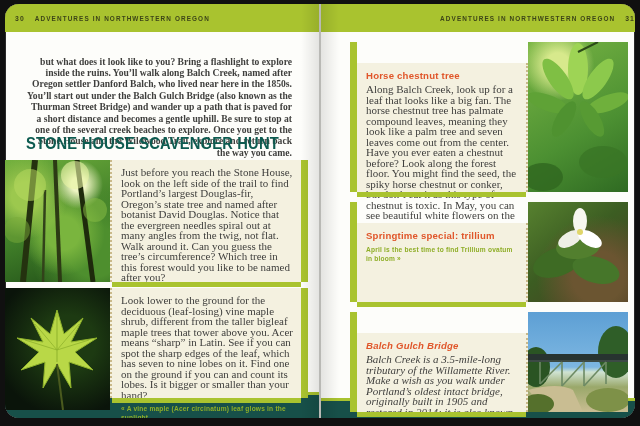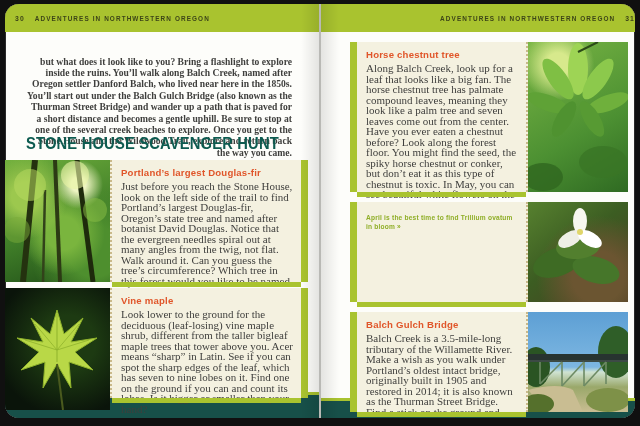--- a/index.html
+++ b/index.html
@@ -80,21 +80,21 @@
     font-family:"Liberation Sans", sans-serif;
     font-size:6.6px;line-height:9px;font-weight:bold;
     color:#8fae27;margin:4px 0 0 0;letter-spacing:.2px;
   }
   .limebar{flex:none;width:7px;background:#a9c32f;}
   .lime-under{
     position:absolute;left:0;bottom:-5px;height:5px;background:#a9c32f;
   }
   
   .dotted-l{border-left:2px dotted #c9b98a;}
-  .dotted-r{border-right:2px dotted #c9b98a;}
+  .dotted-r{border-right:2px dotted #c9b98a;margin-top:21px;}
 
   
   .tealband{
     position:absolute;left:0;width:100%;background:#175049;
     border-top:3px solid #a9c32f;z-index:5;
   }
   .tealband.l{top:388px;height:26px;}
   .tealband.r{top:394px;height:20px;}
   .row{z-index:10;}
 
@@ -145,21 +145,20 @@
           <line x1="55" y1="122" x2="50" y2="0" stroke="#2c3a14" stroke-width="4"></line>
           <line x1="88" y1="122" x2="72" y2="0" stroke="#1e2a0c" stroke-width="5"></line>
           <line x1="38" y1="122" x2="40" y2="30" stroke="#32421a" stroke-width="2.5"></line>
           <circle cx="25" cy="25" r="16" fill="#b7d95e" opacity=".55"></circle>
           <circle cx="70" cy="15" r="14" fill="#e9f5a5" opacity=".6"></circle>
           <circle cx="90" cy="50" r="12" fill="#8cbf46" opacity=".5"></circle>
           <circle cx="12" cy="70" r="13" fill="#79ab3a" opacity=".5"></circle>
         </svg>
       </div>
       <div class="card dotted-l">
-        <h3 class="title">Portland’s largest Douglas-fir</h3>
         <p class="body">Just before you reach the Stone House, look on the left side of the trail to find Portland’s largest Douglas-fir, Oregon’s state tree and named after botanist David Douglas. Notice that the evergreen needles spiral out at many angles from the twig, not flat. Walk around it. Can you guess the tree’s circumference? Which tree in this forest would you like to be named after you?</p>
         <p class="caption">« This Douglas-fir (Pseudotsuga menziesii) is 242 feet tall</p>
         <div class="lime-under" style="width:100%;"></div>
       </div>
       <div class="limebar"></div>
     </div>
 
     <div class="row" style="left:0;top:284px;width:303px;height:110px;">
       <div class="photo ph-leaf" style="width:105px;height:122px;">
         <svg viewBox="0 0 105 122">
@@ -168,21 +167,20 @@
             <line x1="0" y1="-36" x2="0" y2="12" stroke="#8fb32c" stroke-width="1"></line>
             <line x1="0" y1="0" x2="22" y2="-26" stroke="#8fb32c" stroke-width=".8"></line>
             <line x1="0" y1="0" x2="-22" y2="-26" stroke="#8fb32c" stroke-width=".8"></line>
             <line x1="0" y1="0" x2="32" y2="-10" stroke="#8fb32c" stroke-width=".8"></line>
             <line x1="0" y1="0" x2="-32" y2="-10" stroke="#8fb32c" stroke-width=".8"></line>
           </g>
           <line x1="52" y1="76" x2="58" y2="122" stroke="#4a5a1e" stroke-width="2"></line>
         </svg>
       </div>
       <div class="card dotted-l">
-        <h3 class="title">Vine maple</h3>
         <p class="body">Look lower to the ground for the deciduous (leaf-losing) vine maple shrub, different from the taller bigleaf maple trees that tower above you. Acer means “sharp” in Latin. See if you can spot the sharp edges of the leaf, which has seven to nine lobes on it. Find one on the ground if you can and count its lobes. Is it bigger or smaller than your hand?</p>
         <p class="caption">« A vine maple (Acer circinatum) leaf glows in the sunlight</p>
         <div class="lime-under" style="width:100%;"></div>
       </div>
       <div class="limebar"></div>
     </div>
 
     <div class="tealband l"></div>
   </div>
 
@@ -217,39 +215,40 @@
           <ellipse cx="75" cy="120" rx="24" ry="16" fill="#3a7526" opacity=".8"></ellipse>
           <ellipse cx="15" cy="135" rx="20" ry="14" fill="#2f661f" opacity=".8"></ellipse>
           <line x1="50" y1="10" x2="70" y2="0" stroke="#2c4a18" stroke-width="2"></line>
         </svg>
       </div>
     </div>
 
     <div class="row" style="left:30px;top:198px;width:278px;height:100px;">
       <div class="limebar"></div>
       <div class="card dotted-r">
+        <h3 class="title">Springtime special: trillium</h3>
         <p class="caption">April is the best time to find Trillium ovatum in bloom »</p>
         <div class="lime-under" style="width:100%;"></div>
       </div>
       <div class="photo ph-trillium" style="width:100px;">
         <svg viewBox="0 0 100 100" preserveAspectRatio="none">
           <ellipse cx="30" cy="60" rx="26" ry="14" fill="#3e6b24" transform="rotate(-20 30 60)"></ellipse>
           <ellipse cx="68" cy="68" rx="24" ry="13" fill="#46762a" transform="rotate(15 68 68)"></ellipse>
           <ellipse cx="50" cy="45" rx="22" ry="12" fill="#527f2e" transform="rotate(-5 50 45)"></ellipse>
           <g transform="translate(52,30)">
             <ellipse cx="0" cy="-11" rx="7" ry="13" fill="#f7f7ef"></ellipse>
             <ellipse cx="-10" cy="7" rx="7" ry="13" fill="#efefe6" transform="rotate(-120 -10 7)"></ellipse>
             <ellipse cx="10" cy="7" rx="7" ry="13" fill="#ffffff" transform="rotate(120 10 7)"></ellipse>
             <circle cx="0" cy="0" r="3" fill="#e0d66a"></circle>
           </g>
         </svg>
       </div>
     </div>
 
-    <div class="row" style="left:30px;top:308px;width:278px;height:100px;">
+    <div class="row" style="left:30px;top:308px;width:278px;height:100px;font-style:italic;">
       <div class="limebar"></div>
       <div class="card dotted-r">
         <h3 class="title">Balch Gulch Bridge</h3>
         <p class="body">Balch Creek is a 3.5-mile-long tributary of the Willamette River. Make a wish as you walk under Portland’s oldest intact bridge, originally built in 1905 and restored in 2014; it is also known as the Thurman Street Bridge. Find a stick on the ground and trace the truss, which is a bunch of triangles that support the bridge.</p>
 
         <div class="lime-under" style="width:100%;"></div>
       </div>
       <div class="photo ph-bridge" style="width:100px;">
         <svg viewBox="0 0 100 100" preserveAspectRatio="none">
           <ellipse cx="88" cy="40" rx="18" ry="26" fill="#2f5e28"></ellipse>

